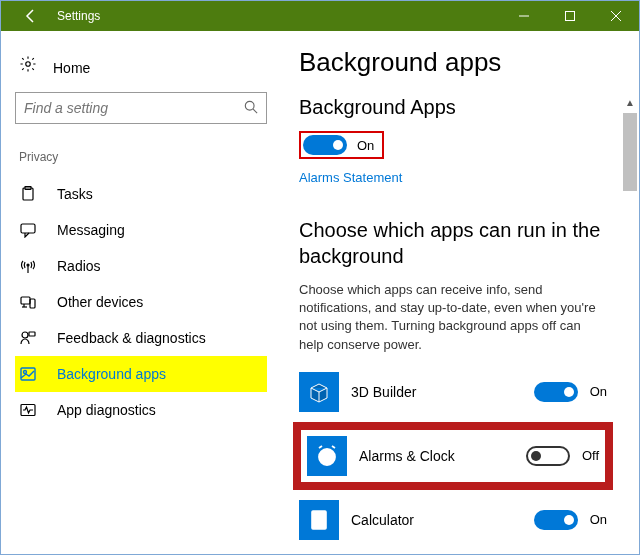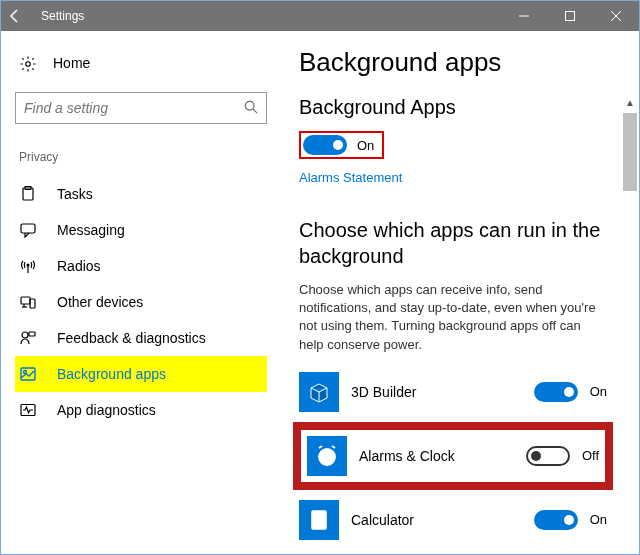--- a/index.html
+++ b/index.html
@@ -9,25 +9,25 @@
     color: #000;
     background: #fff;
     width: 640px;
     height: 555px;
     overflow: hidden;
     border: 1px solid #7fa8d6;
   }
   
   .titlebar {
     height: 30px;
-    background: #737373;
+    background: #4d7c0f;
     display: flex;
     align-items: center;
     color: #fff;
-    padding-left: 0;
+    padding-left: 16px;
   }
   .titlebar .back {
     width: 28px;
     height: 28px;
     display: flex;
     align-items: center;
     justify-content: center;
     font-size: 16px;
     cursor: pointer;
   }
@@ -43,21 +43,21 @@
     position: relative;
   }
   .sidebar {
     width: 280px;
     padding: 18px 14px 18px 14px;
     display: flex;
     flex-direction: column;
   }
   .home-row {
     display: flex;
-    align-items: flex-start;
+    align-items: flex-end;
     gap: 16px;
     padding: 6px 4px 16px 4px;
     font-size: 14px;
     cursor: pointer;
   }
   .search {
     display: flex;
     align-items: center;
     border: 1px solid #999;
     height: 32px;

